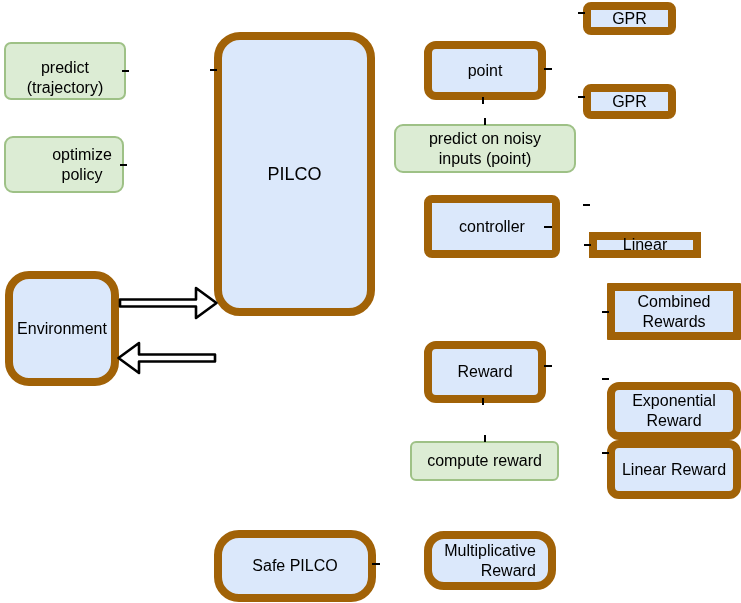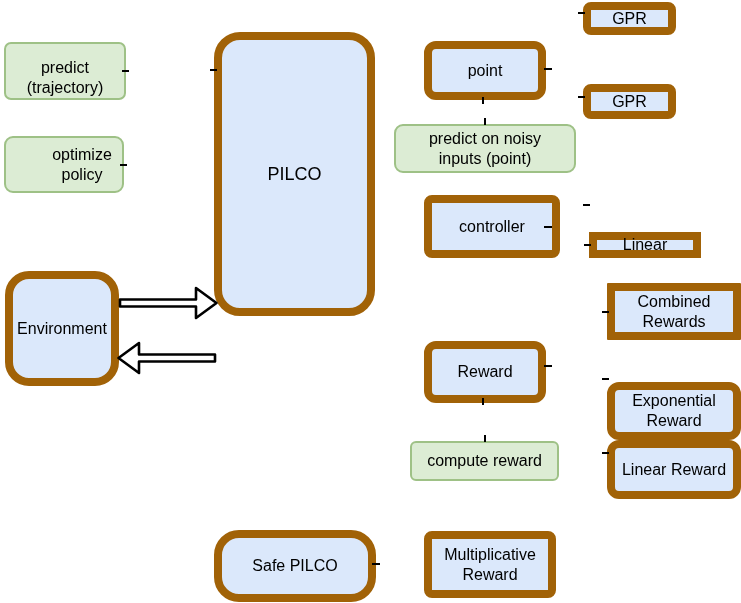--- a/index.html
+++ b/index.html
@@ -82,21 +82,21 @@
   </div>
 
   <div class="node blue" style="left:424px; top:341px; width:122px; height:62px; border-radius:12px;">
     <span>Reward</span>
   </div>
 
   <div class="node green" style="left:410px; top:441px; width:149px; height:40px; border-radius:6px;">
     <span>compute reward</span>
   </div>
 
-  <div class="node blue" style="left:424px; top:531px; width:132px; height:67px; border-radius:8px;">
+  <div class="node blue" style="left:424px; top:531px; width:132px; height:59px; border-radius:20px;text-align:right;">
     <span>Multiplicative
 Reward</span>
   </div>
 
   <div class="node blue" style="left:583px; top:2px; width:93px; height:33px; border-radius:8px;">
     <span>GPR</span>
   </div>
 
   <div class="node blue" style="left:583px; top:84px; width:93px; height:35px; border-radius:8px;">
     <span>GPR</span>

